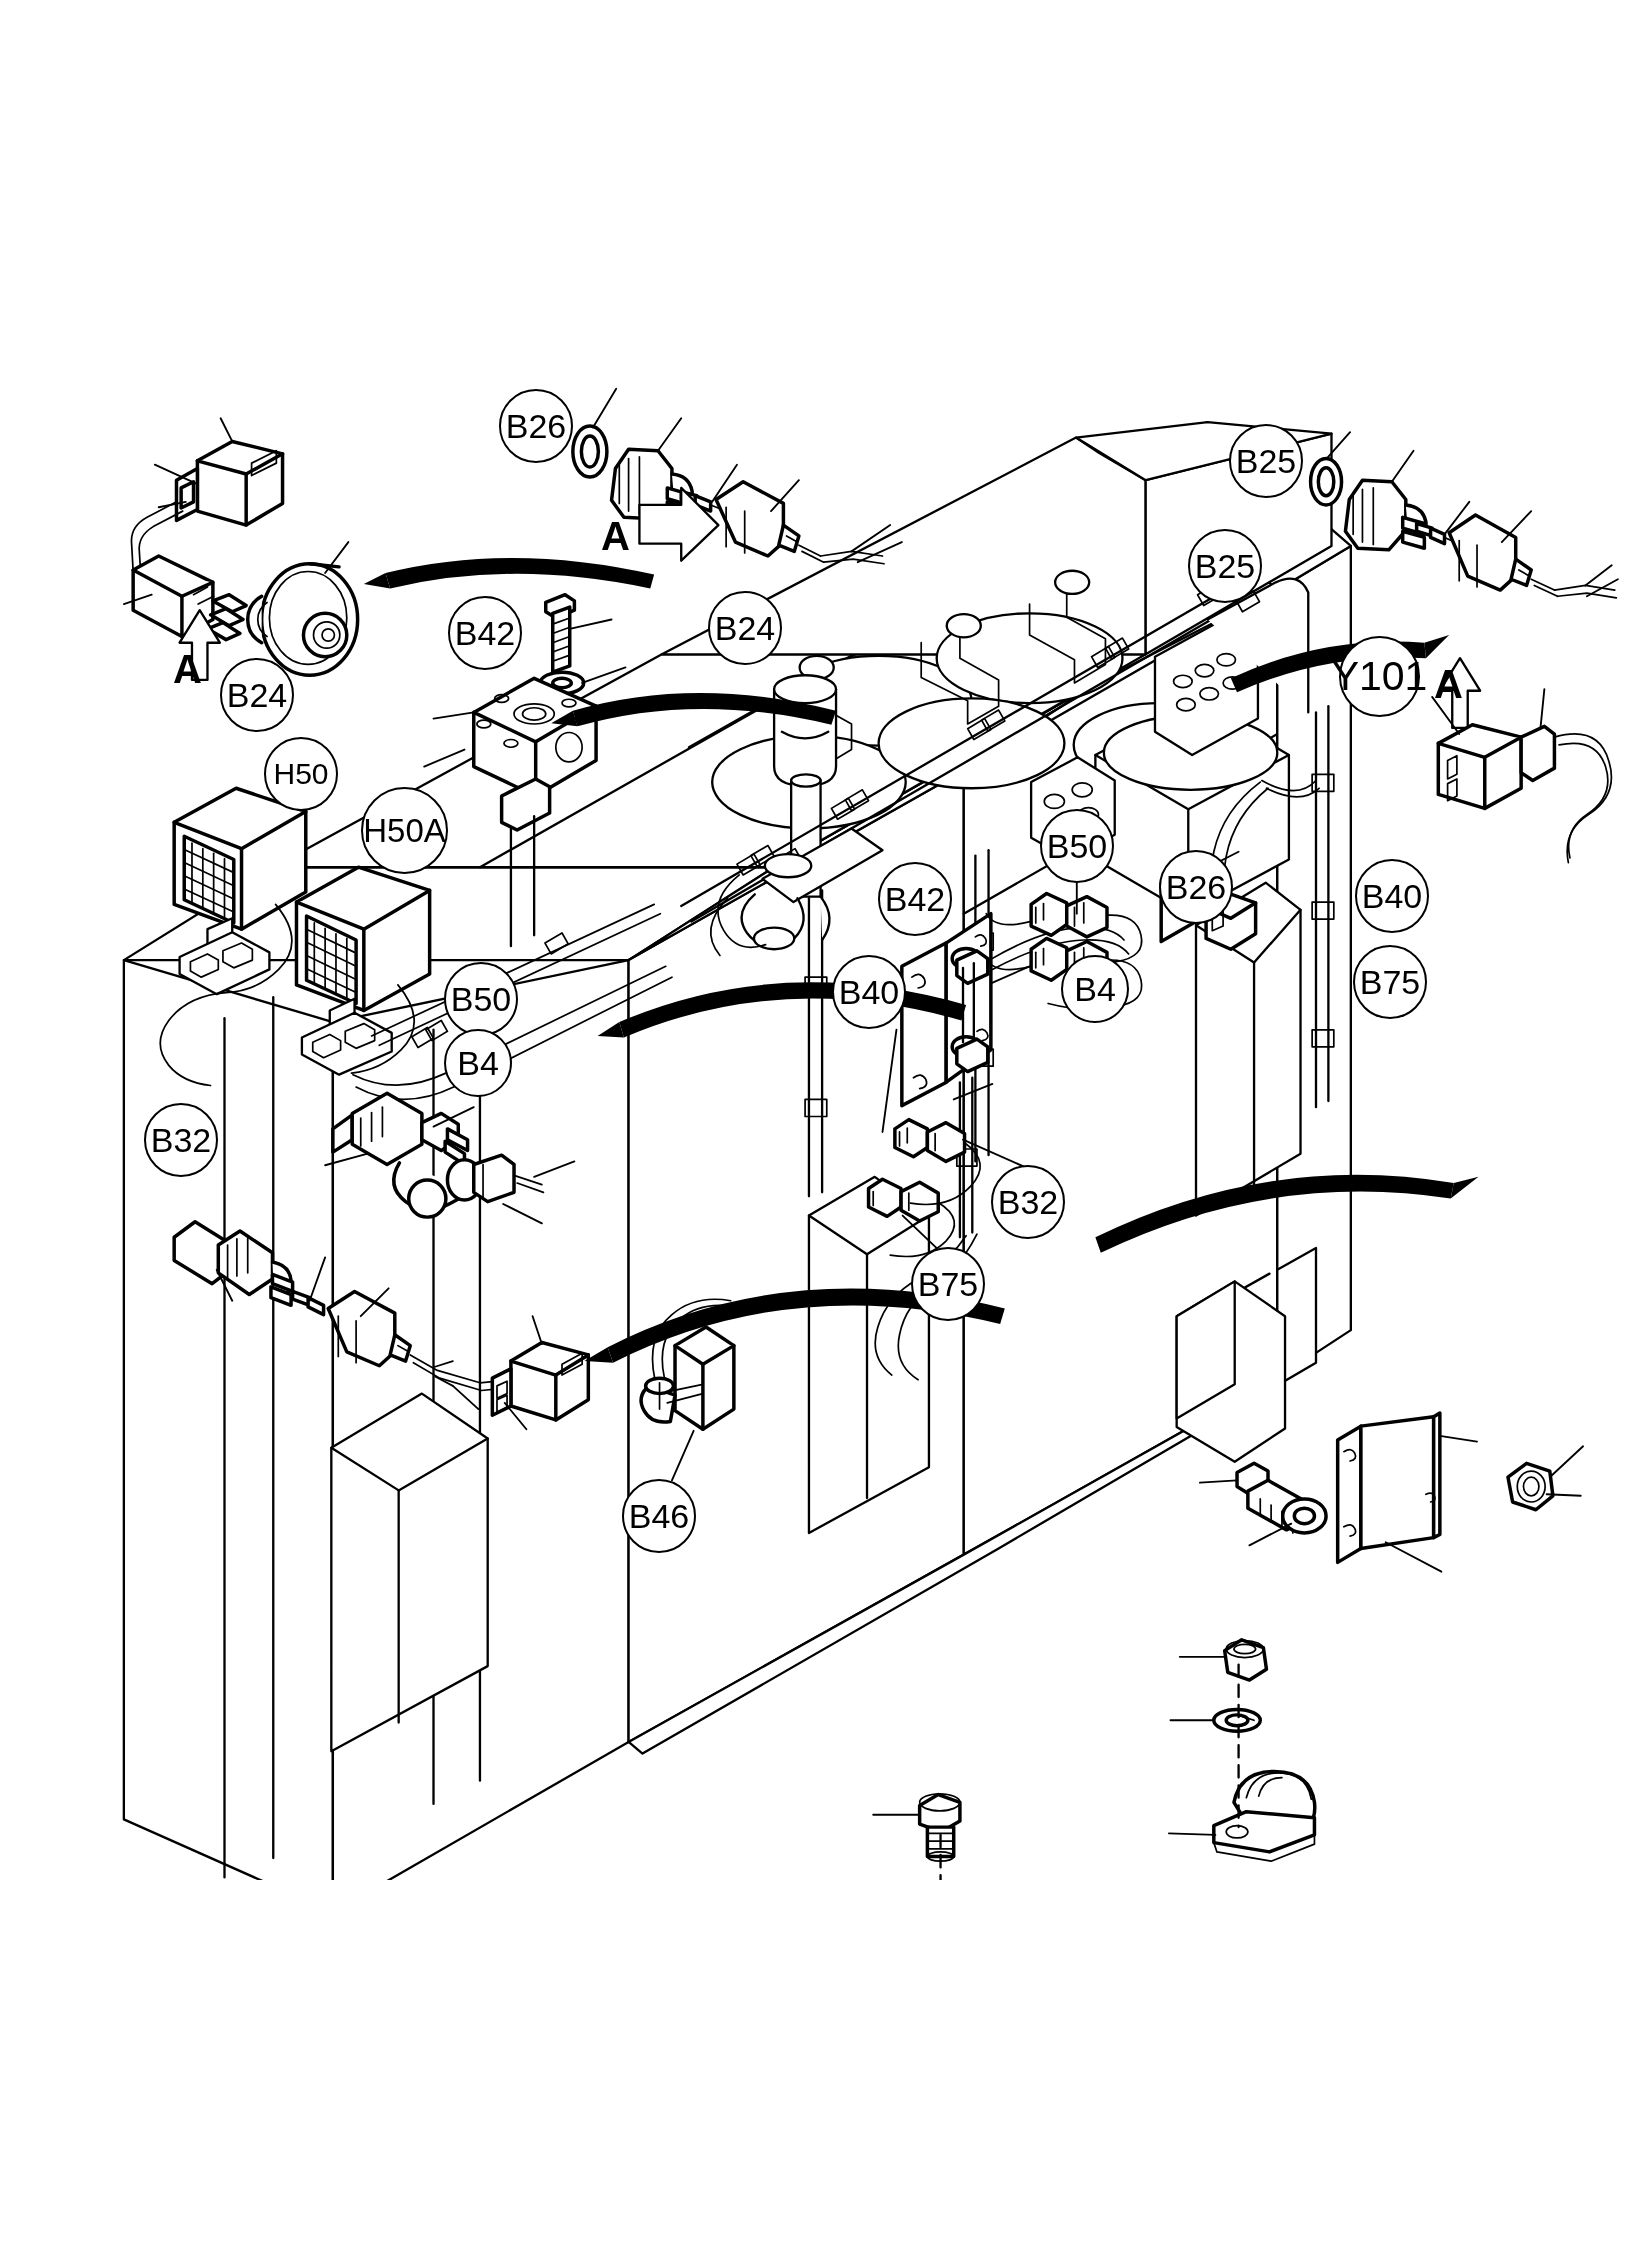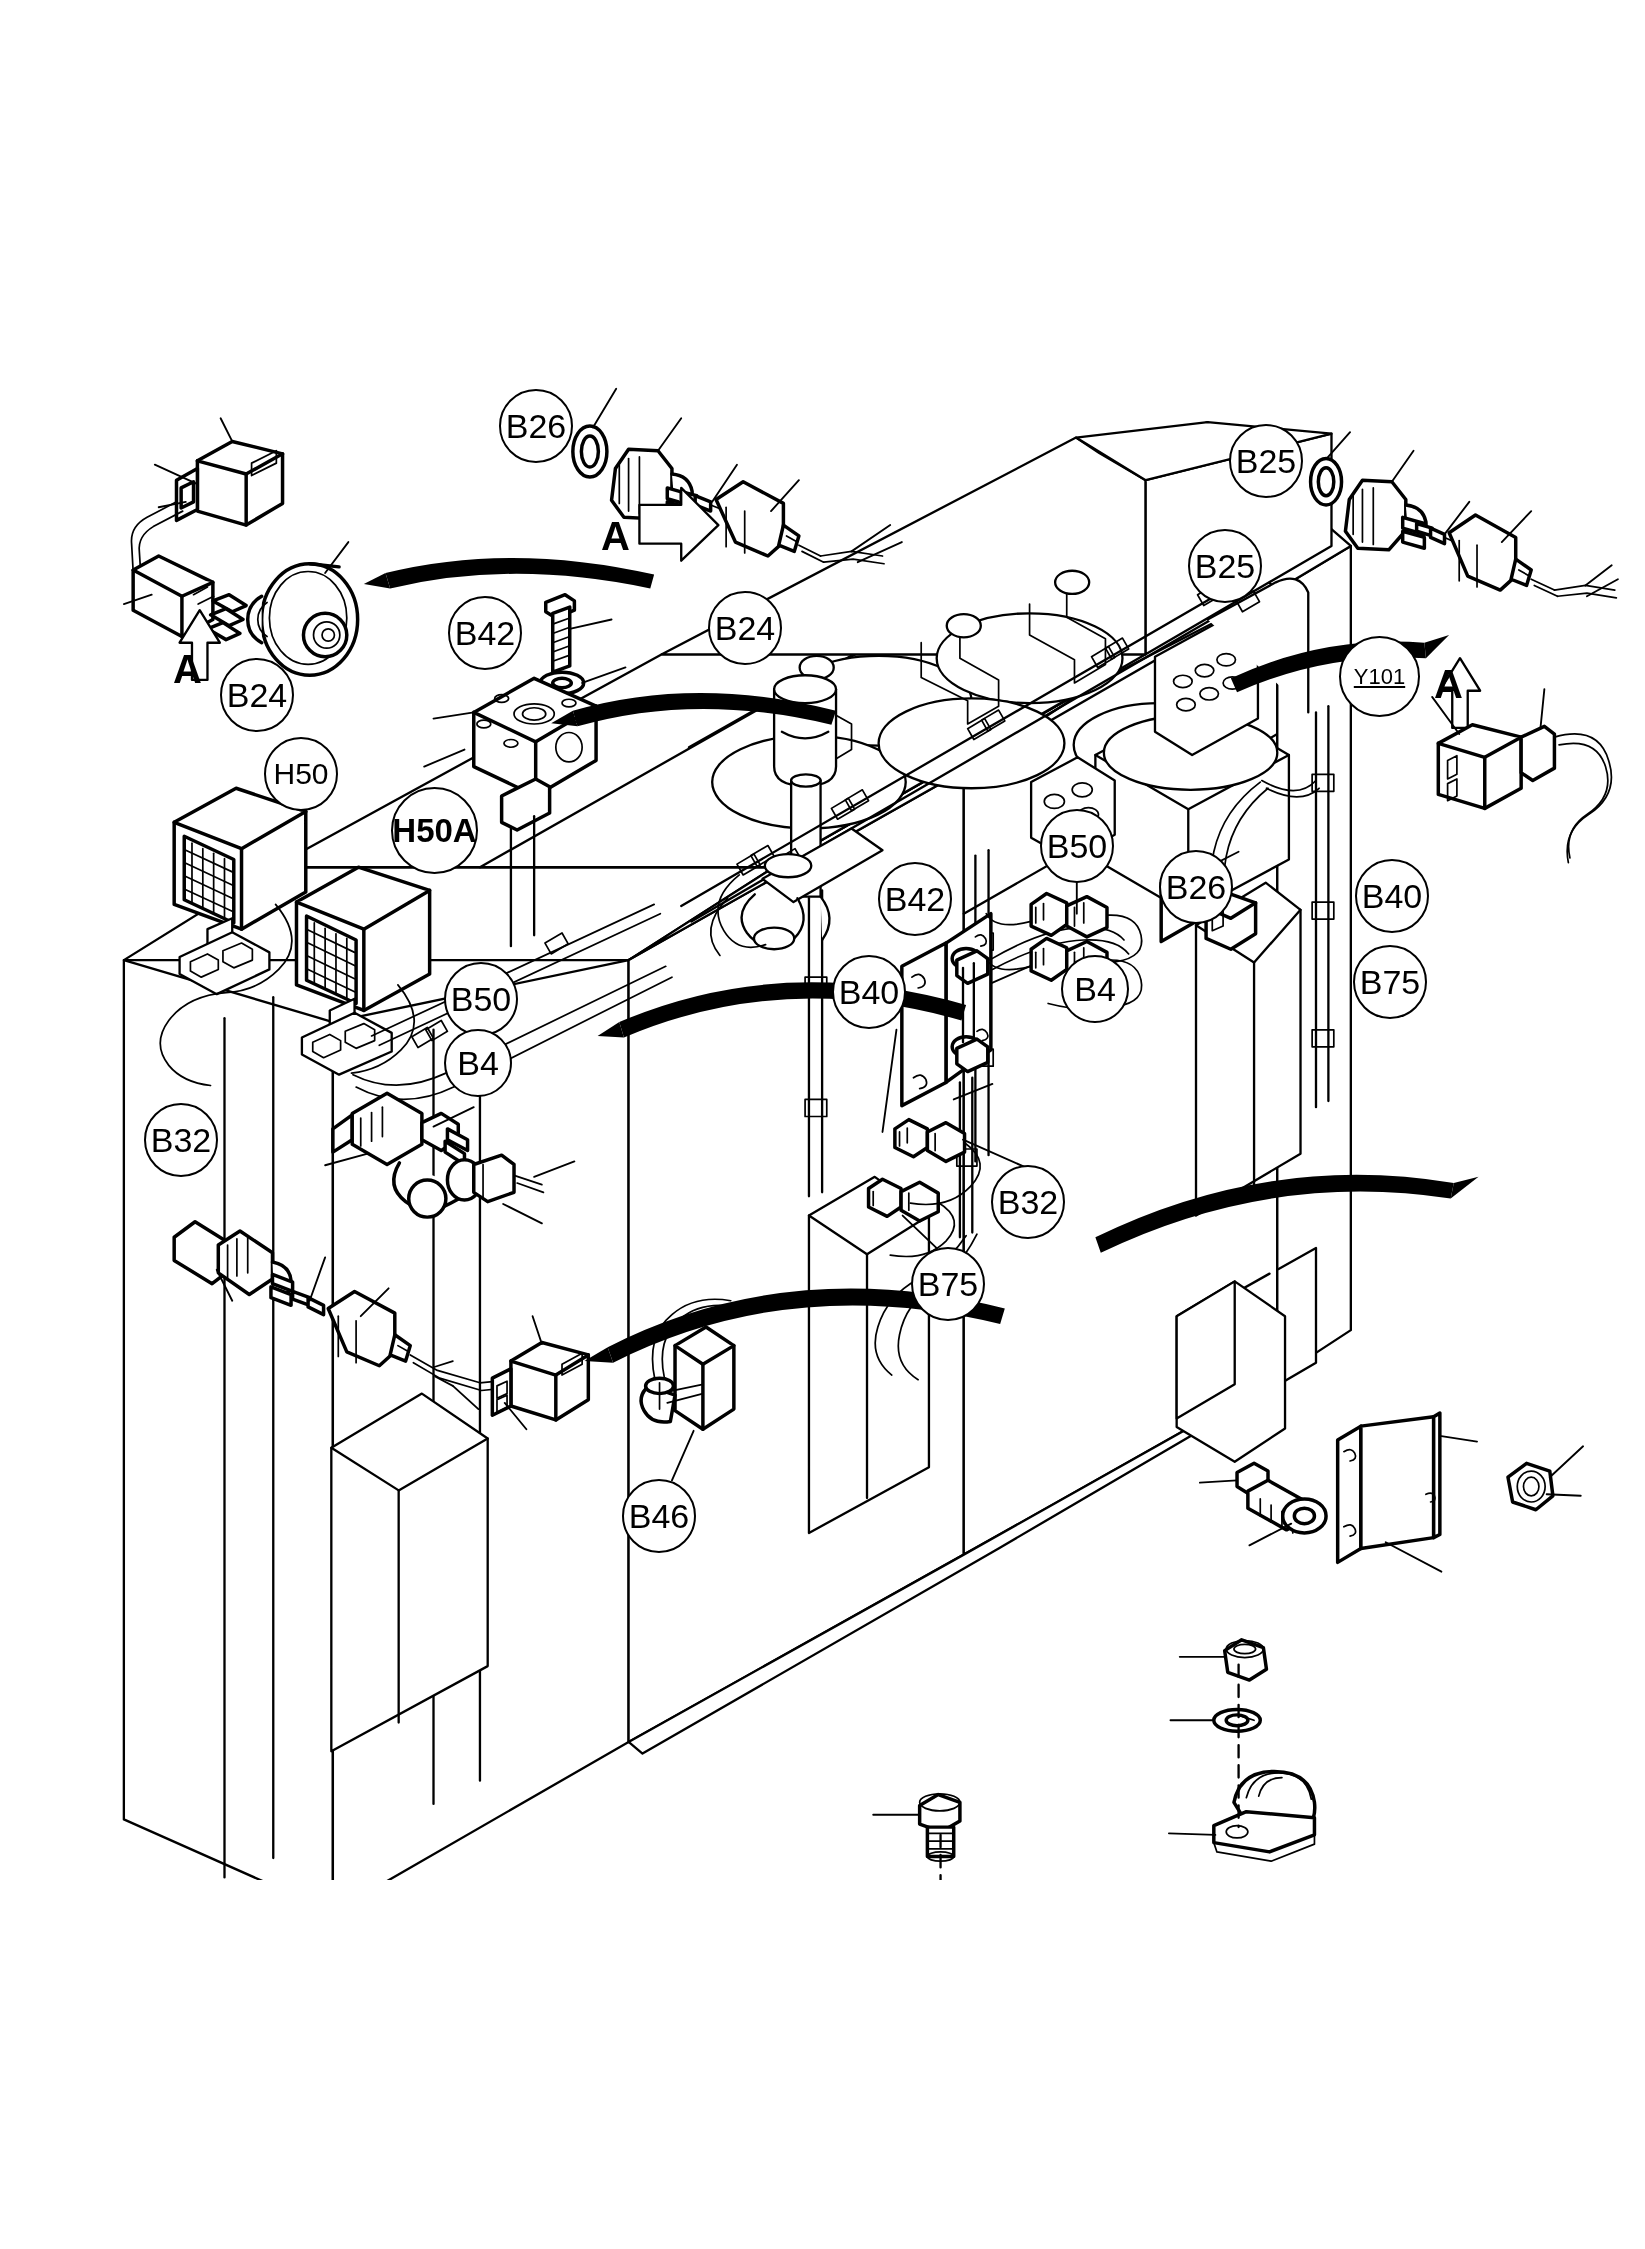--- a/index.html
+++ b/index.html
@@ -766,23 +766,23 @@
 
 </svg>
 
 <div id="callout-layer">
       <div class="callout-label" style="left: 499px; top: 389px; width: 74px; height: 74px; font-size: 34px;">B26</div>
       <div class="callout-label" style="left: 1229px; top: 424px; width: 74px; height: 74px; font-size: 34px;">B25</div>
       <div class="callout-label" style="left: 1188px; top: 529px; width: 74px; height: 74px; font-size: 34px;">B25</div>
       <div class="callout-label" style="left: 220px; top: 658px; width: 74px; height: 74px; font-size: 34px;">B24</div>
       <div class="callout-label" style="left: 708px; top: 591px; width: 74px; height: 74px; font-size: 34px;">B24</div>
       <div class="callout-label" style="left: 448px; top: 596px; width: 74px; height: 74px; font-size: 34px;">B42</div>
-      <div class="callout-label" style="left: 1339px; top: 636px; width: 81px; height: 81px; font-size: 22px; text-decoration: underline;">Y101</div>
+      <div class="callout-label" style="left: 1339px; top: 636px; width: 81px; height: 81px; font-size: 41px;">Y101</div>
       <div class="callout-label" style="left: 264px; top: 737px; width: 74px; height: 74px; font-size: 30px;">H50</div>
-      <div class="callout-label" style="left: 391px; top: 787px; width: 87px; height: 87px; font-size: 33px; font-weight: bold;">H50A</div>
+      <div class="callout-label" style="left: 361px; top: 787px; width: 87px; height: 87px; font-size: 33px;">H50A</div>
       <div class="callout-label" style="left: 1040px; top: 809px; width: 74px; height: 74px; font-size: 34px;">B50</div>
       <div class="callout-label" style="left: 1159px; top: 850px; width: 74px; height: 74px; font-size: 34px;">B26</div>
       <div class="callout-label" style="left: 878px; top: 862px; width: 74px; height: 74px; font-size: 34px;">B42</div>
       <div class="callout-label" style="left: 1355px; top: 859px; width: 74px; height: 74px; font-size: 34px;">B40</div>
       <div class="callout-label" style="left: 1353px; top: 945px; width: 74px; height: 74px; font-size: 34px;">B75</div>
       <div class="callout-label" style="left: 444px; top: 962px; width: 74px; height: 74px; font-size: 34px;">B50</div>
       <div class="callout-label" style="left: 1061px; top: 955px; width: 68px; height: 68px; font-size: 34px;">B4</div>
       <div class="callout-label" style="left: 832px; top: 955px; width: 74px; height: 74px; font-size: 34px;">B40</div>
       <div class="callout-label" style="left: 444px; top: 1029px; width: 68px; height: 68px; font-size: 34px;">B4</div>
       <div class="callout-label" style="left: 144px; top: 1103px; width: 74px; height: 74px; font-size: 34px;">B32</div>

